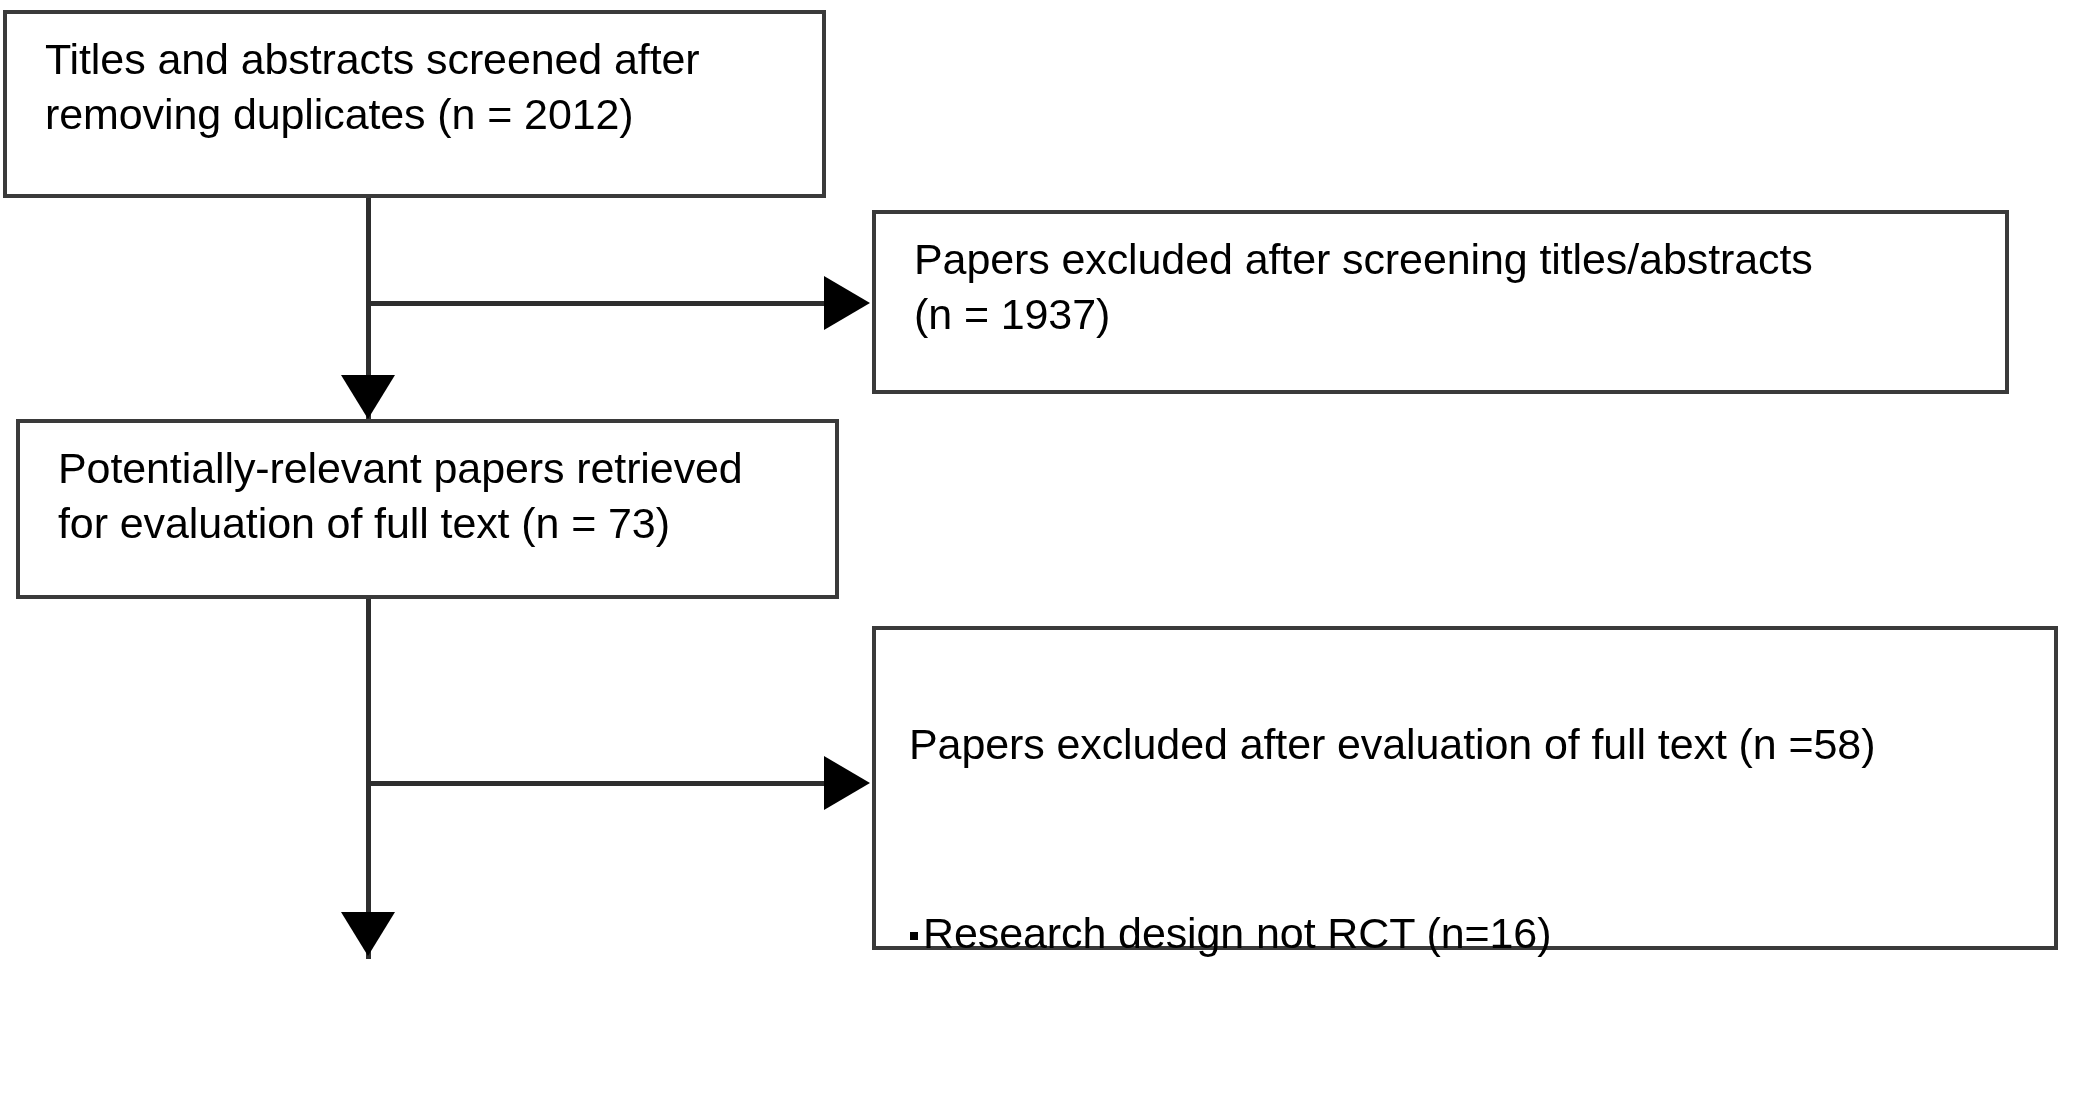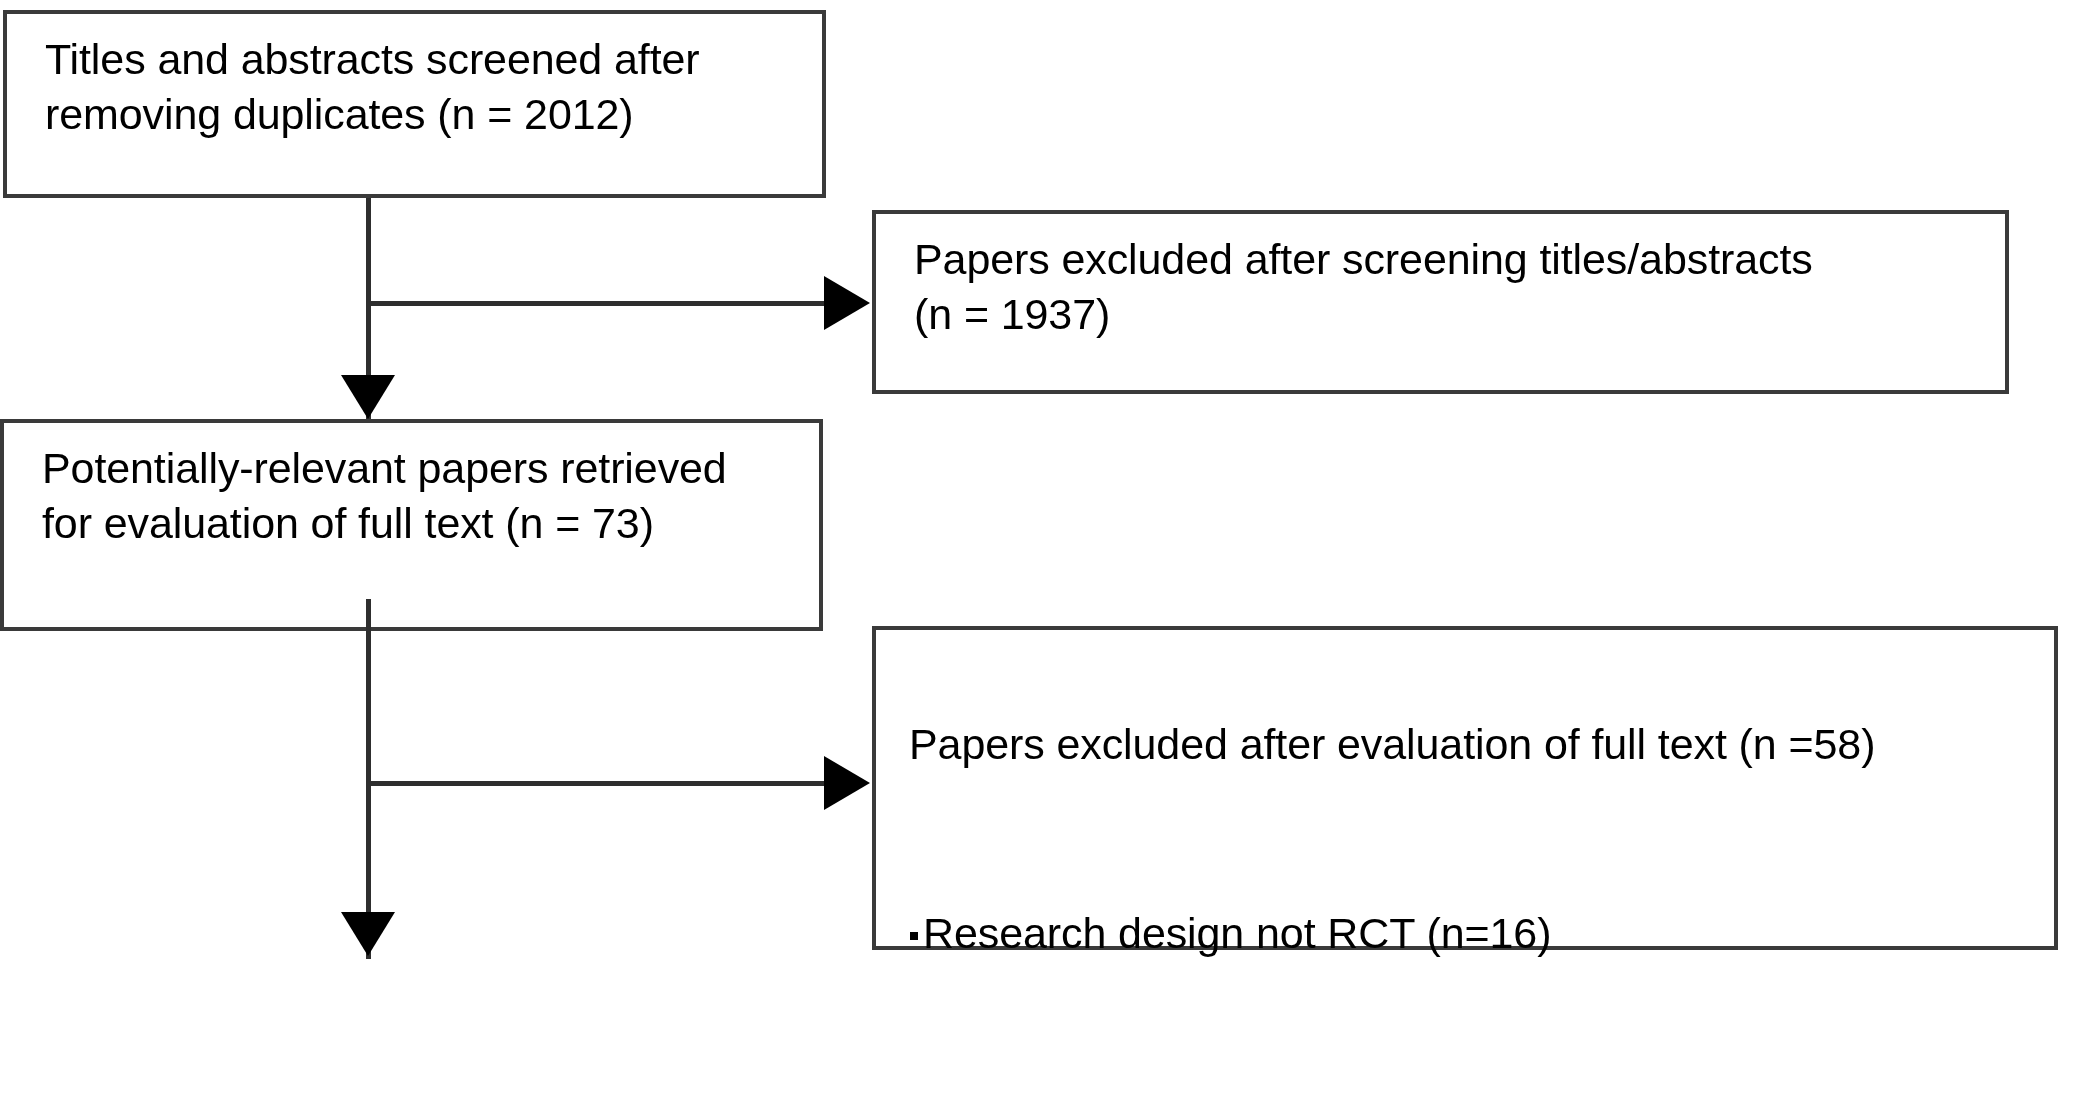--- a/index.html
+++ b/index.html
@@ -32,21 +32,21 @@
     right: 10px;
     font-size: 43px;
     line-height: 55px;
     letter-spacing: -0.1px;
     white-space: pre-line;
   }
 
   
   #box-screened      { left: 3px;   top: 10px;  width: 823px;  height: 188px; }
   #box-excluded-ta   { left: 872px; top: 210px; width: 1137px; height: 184px; }
-  #box-retrieved     { left: 0;   top: 419px; width: 823px;  height: 212px; }
+  #box-retrieved     { left: 16px;   top: 419px; width: 823px;  height: 180px; }
   #box-excluded-full { left: 872px; top: 626px; width: 1186px; height: 324px; }
   #box-included      { left: 3px;   top: 955px; width: 823px;  height: 151px; }
 
   
   #box-excluded-full .box-text { left: 33px; top: 20px; }
   .excl-header {
     font-size: 43px;
     line-height: 63px;
     white-space: nowrap;
     margin-top: 8px;

